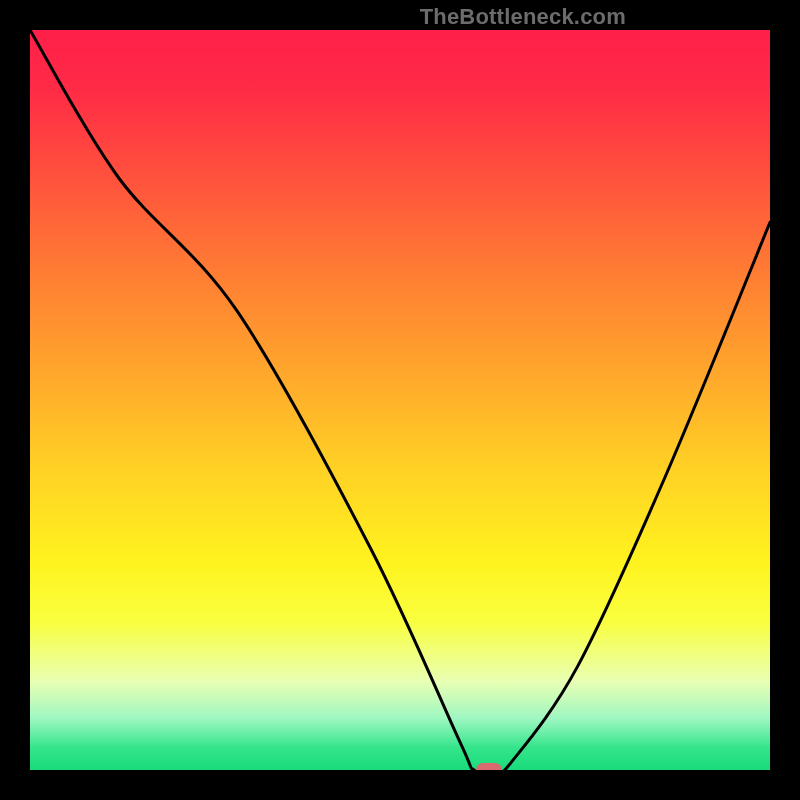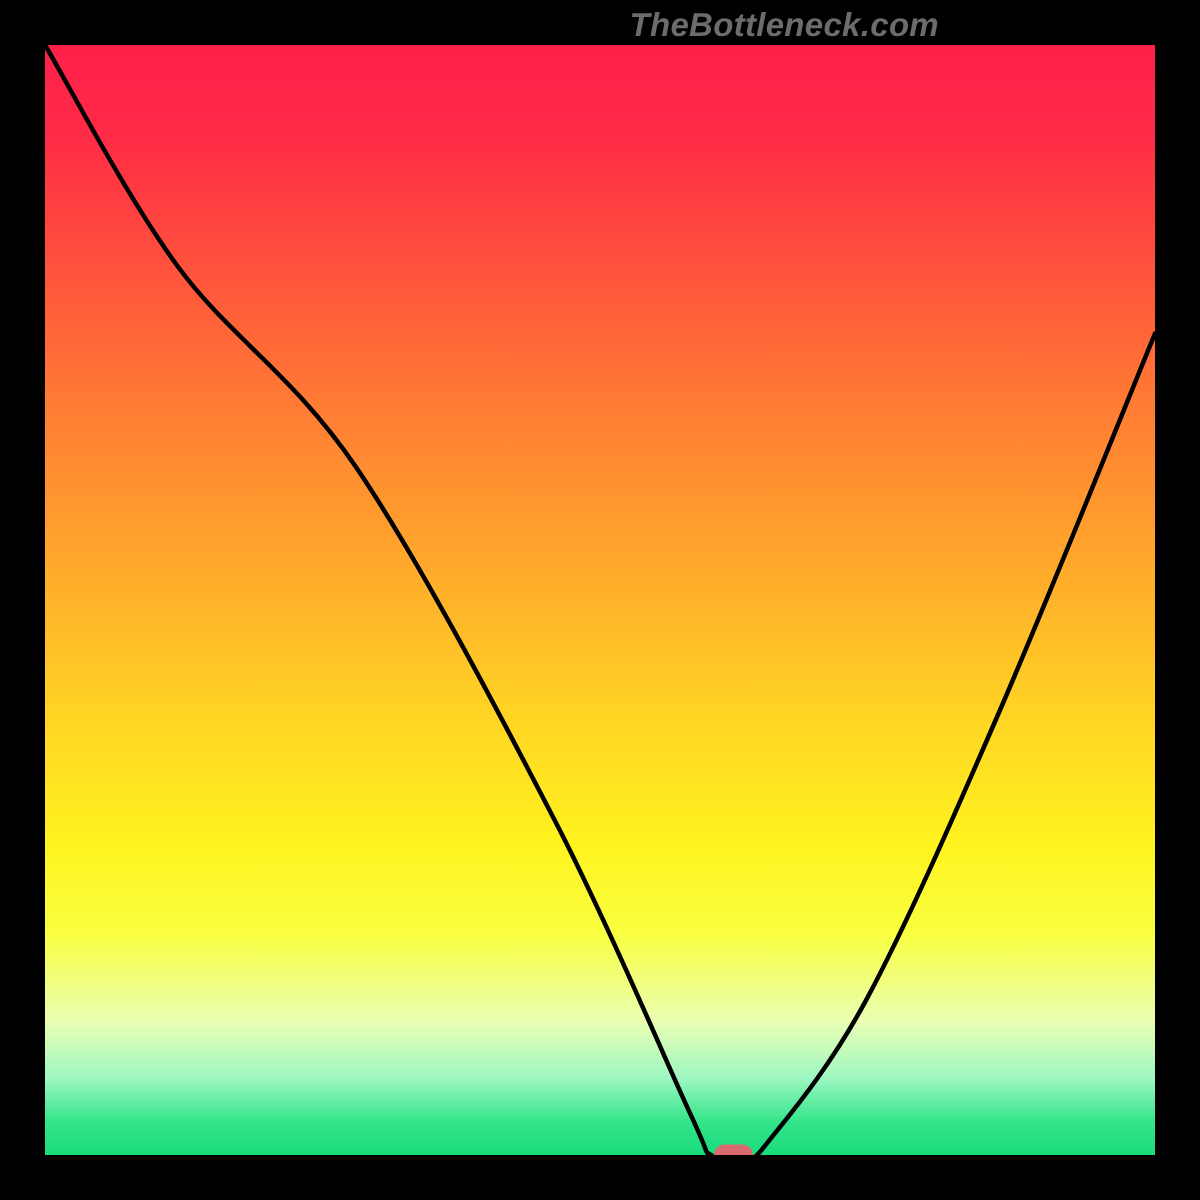--- a/index.html
+++ b/index.html
@@ -9,21 +9,20 @@
     height: 800px;
     background: #000;
     overflow: hidden;
     font-family: Arial, Helvetica, sans-serif;
   }
   .frame {
     position: relative;
     width: 636px;
     height: 800px;
     background: #000;
-    font-style: italic;
   }
   .watermark {
     position: absolute;
     top: 4px;
     right: 10px;
     color: #6c6c6c;
     font-size: 22px;
     font-weight: 600;
     letter-spacing: 0.2px;
     z-index: 5;

